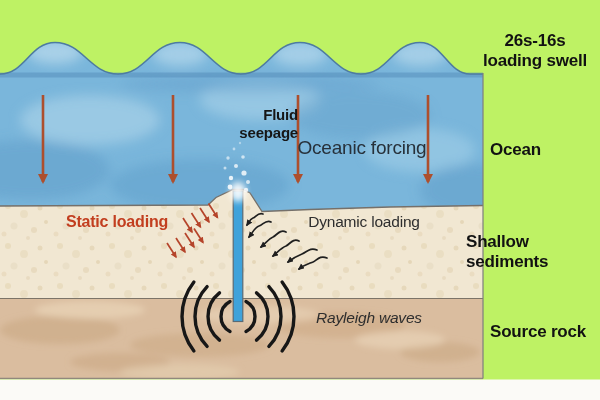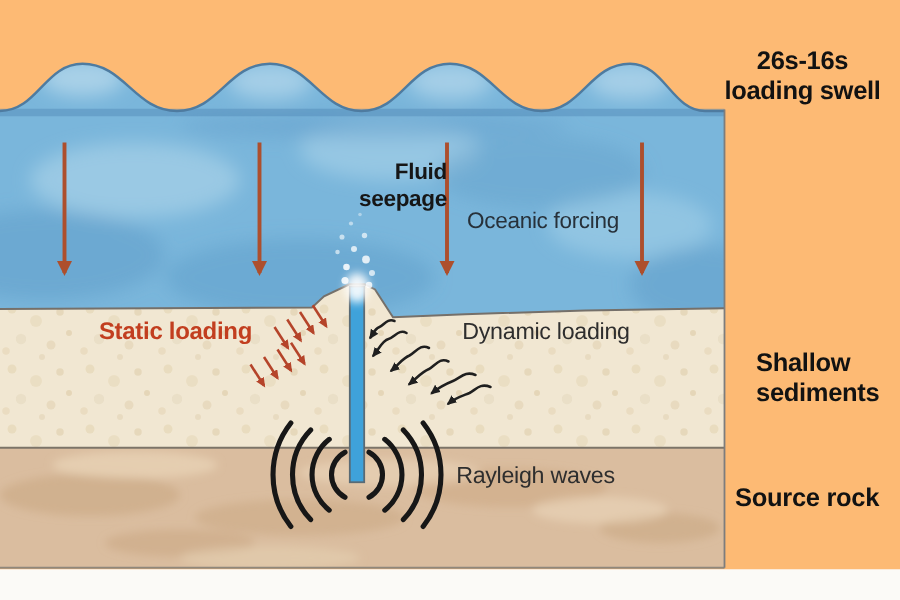--- a/index.html
+++ b/index.html
@@ -1,24 +1,24 @@
 <!DOCTYPE html>
 <html><head>
 <meta charset="utf-8">
 <style>
   html,body{margin:0;padding:0;background:#f4f3f0;}
   .stage{position:relative;width:600px;height:400px;overflow:hidden;
-         font-family:"Liberation Sans",sans-serif;background:#fdba74;}
+         font-family:"Liberation Sans",sans-serif;background:#bef264;}
   .stage svg{position:absolute;left:0;top:0;}
   .lbl{position:absolute;letter-spacing:-0.2px;white-space:nowrap;}
   .lbl span{display:block;}
   .side{font-weight:700;font-size:17px;line-height:20px;color:#121212;}
   .centered{text-align:center;}
   .fluid{font-weight:700;font-size:15px;line-height:18px;color:#161616;width:120px;text-align:right;}
-  .forcing{font-weight:500;font-size:15px;line-height:18px;color:#27313a;width:140px;text-align:center;}
+  .forcing{font-weight:500;font-size:19px;line-height:18px;color:#27313a;width:140px;text-align:center;}
   .static{font-weight:700;font-size:16px;line-height:18px;color:#c23e1f;width:120px;text-align:center;}
   .dark-ann{font-weight:500;font-size:15.5px;line-height:18px;color:#2e2e2e;width:130px;text-align:center;}
 </style>
 </head>
 <body>
 
 <div class="stage">
 <svg width="600" height="400" viewBox="0 0 600 400">
   <defs>
     <marker id="mbig" markerUnits="userSpaceOnUse" markerWidth="12" markerHeight="12" refX="8" refY="5" orient="auto">
@@ -153,27 +153,28 @@
     <circle cx="246" cy="190" r="2.2" opacity="0.8"></circle>
   </g>
 
   <rect x="0" y="379.5" width="600" height="21" fill="#fbfaf7"></rect>
 </svg>
 
 <div class="lbl side centered" style="left:475px;top:31px;width:120px;">
   <span>26s-16s</span>
   <span>loading swell</span>
 </div>
-<div class="lbl side" style="left:504px;top:232px;">
+<div class="lbl side" style="left:490px;top:140px;">Ocean</div>
+<div class="lbl side" style="left:466px;top:232px;">
   <span>Shallow</span>
   <span>sediments</span>
 </div>
 <div class="lbl side" style="left:490px;top:322px;">Source rock</div>
 
 <div class="lbl fluid" style="left:178px;top:106px;">
   <span>Fluid</span>
   <span>seepage</span>
 </div>
 <div class="lbl forcing" style="left:292px;top:139px;">Oceanic forcing</div>
 <div class="lbl static" style="left:57px;top:213px;">Static loading</div>
 <div class="lbl dark-ann" style="left:299px;top:213px;">Dynamic loading</div>
-<div class="lbl dark-ann" style="left:292px;top:309px;">Rayleigh waves</div>
+<div class="lbl dark-ann" style="left:304px;top:309px;font-style:italic;">Rayleigh waves</div>
 </div>
 
 </body></html>

